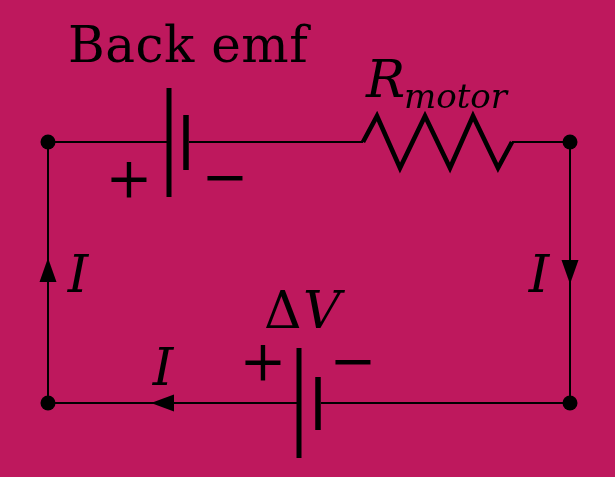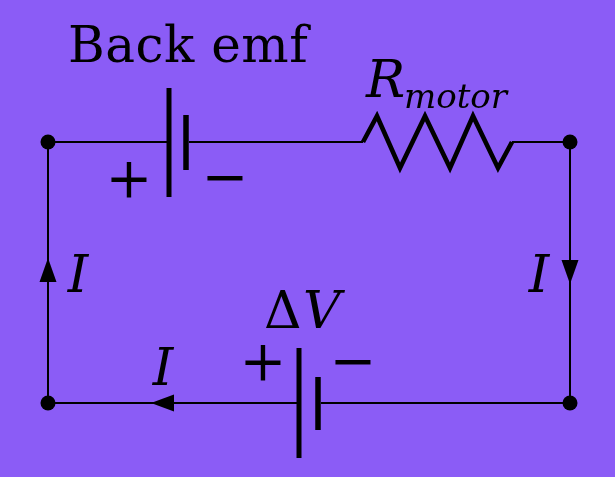--- a/index.html
+++ b/index.html
@@ -4,21 +4,21 @@
 <style>
   html, body {
     margin: 0;
     padding: 0;
     background: #ffffff;
   }
   .stage {
     position: relative;
     width: 615px;
     height: 477px;
-    background: #8b5cf6;
+    background: #be185d;
     overflow: hidden;
   }
   svg text {
     font-family: "DejaVu Serif", "Liberation Serif", serif;
     fill: #000000;
   }
   .t-italic { font-style: italic; }
   .t-upright { font-style: normal; }
   .fs-title { font-size: 50px; letter-spacing: 0.5px; }
   .fs-var { font-size: 52px; }

